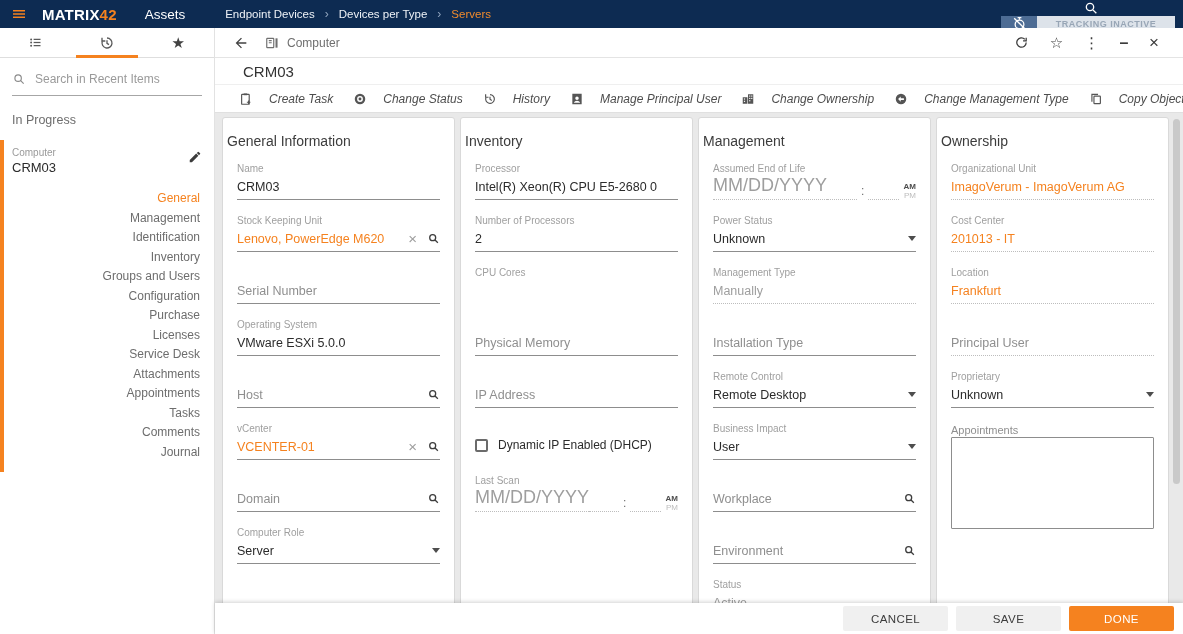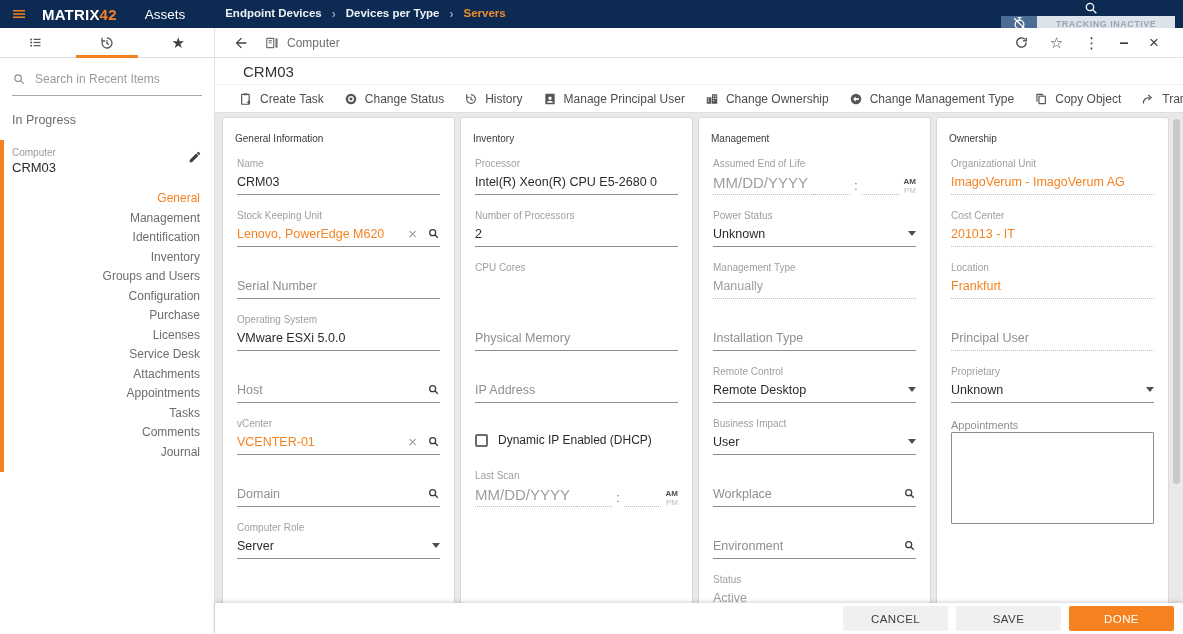--- a/index.html
+++ b/index.html
@@ -8,21 +8,21 @@
     width:1183px; height:634px; overflow:hidden;
     font-family:"Liberation Sans", sans-serif;
     background:#fff; color:#2b2b2b;
   }
   
   .topbar { height:28px; background:#0d2b52; display:flex; align-items:center; color:#fff; }
   .hamburger { margin-left:11px; display:flex; }
   .brand { margin-left:15px; font-size:15px; font-weight:700; letter-spacing:.2px; white-space:nowrap; }
   .brand .b2 { color:#f5821f;margin-top:37px; }
   .apptitle { margin-left:28px; font-size:13.5px; }
-  .crumbs { margin-left:40px; font-size:11.5px; display:flex; gap:10px; color:#eef2f7;font-weight:bold; }
+  .crumbs { margin-left:40px; font-size:11.5px; display:flex; align-items:center; gap:10px; color:#eef2f7; }
   .crumb-sep { color:#8fa3bd; font-size:12px; }
   .crumb.active { color:#f08b2d; }
   .topbar-right { margin-left:auto; display:flex; align-items:center; height:100%;flex-direction:column; }
   .tb-icon { width:36px; display:flex; justify-content:center; align-items:center; height:100%; }
   .tracking { display:flex; height:100%; margin:0 8px 0 2px; cursor:pointer; }
   .tracking-icon { width:36px; background:#4d6c94; display:flex; align-items:center; justify-content:center; }
   .tracking-label { width:138px; background:#dde3ea; color:#98a6b6; font-size:9px; letter-spacing:.5px; display:flex; align-items:center; justify-content:center; font-weight:700; }
   .avatar { width:38px; height:100%; background:#2a4c78; display:flex; align-items:center; justify-content:center; font-size:10px; margin-left:8px; }
 
   
@@ -51,44 +51,44 @@
   .ph-back { color:#424242; display:flex; cursor:pointer; }
   .ph-obj-icon { margin-left:16px; color:#6f6f6f; display:flex; }
   .ph-obj-label { margin-left:8px; font-size:12px; }
   .head-right { margin-left:auto; display:flex; align-items:center; }
   .hicon { width:35px; text-align:center; color:#3c3c3c; cursor:pointer; display:flex; justify-content:center; align-items:center; }
   .hicon.txt { font-size:15px; }
   .hicon.close { font-size:17px; width:30px; }
   .hicon.min { font-weight:700; width:30px; }
   .panel-title { height:27px; display:flex; align-items:center; padding:0 28px; font-size:15px; color:#333; border-bottom:1px solid #efefef; }
   .toolbar { height:28px; display:flex; align-items:center; padding:0 12px 0 14px; border-bottom:1px solid #e0e0e0; color:#4d4d4d; }
-  .tool { display:flex; align-items:center; gap:7px; font-size:12px; padding:0 10px; white-space:nowrap; cursor:pointer; color:#4d4d4d; }
+  .tool { display:flex; align-items:center; gap:16px; font-size:12px; padding:0 10px; white-space:nowrap; cursor:pointer; color:#4d4d4d;font-style:italic; }
   .tool svg { color:#555; }
 
   
   .content { flex:1; background:#e9e9e9; overflow:hidden; position:relative; padding:4px 12px 0 7px; }
   .cardrow { display:flex; gap:5px; height:100%; }
   .card { width:233px; min-width:233px; background:#fff; border:1px solid #d9d9d9; border-radius:3px; height:560px; overflow:hidden; }
-  .card-title { font-size:10px; color:#3c3c3c; padding:15px 12px 10px; }
+  .card-title { font-size:14px; color:#3c3c3c; padding:15px 4px 10px; }
   .scrollthumb { position:absolute; top:6px; right:3px; width:7px; height:365px; background:#c9c9c9; border-radius:4px; cursor:pointer; }
 
   .field { height:52px; padding:0 14px; }
   .flabel { font-size:10px; color:#9f9f9f; height:15px; padding-top:4px; }
   .fvalue { display:flex; align-items:center; height:26px; font-size:12.5px; color:#2b2b2b; border-bottom:1px solid #8d8d8d; }
   .fvalue.dotted { border-bottom:1px dotted #bdbdbd; }
   .grow { flex:1; white-space:nowrap; overflow:hidden; }
   .orange { color:#f5821f; }
   .gray { color:#9e9e9e; }
   .placeholder { color:#8f8f8f; }
   .clear-x { color:#9e9e9e; font-size:15px; margin-right:10px; cursor:pointer; line-height:1; }
   .fsearch { color:#3c3c3c; cursor:pointer; display:flex; }
   .caret { width:0; height:0; border-left:4.5px solid transparent; border-right:4.5px solid transparent; border-top:5px solid #4d4d4d; margin-left:6px; cursor:pointer; }
 
   .datevalue { display:flex; align-items:flex-end; height:26px; }
-  .dmain { flex:1.5; border-bottom:1px dotted #bdbdbd; color:#9e9e9e; font-size:15px; padding-bottom:3px; }
+  .dmain { flex:1.5; border-bottom:1px dotted #bdbdbd; color:#9e9e9e; font-size:18px; padding-bottom:3px; }
   .dseg { flex:.55; border-bottom:1px dotted #bdbdbd; height:12px; }
   .dcolon { color:#6f6f6f; padding:0 4px 2px; font-size:12px; }
   .dampm { display:flex; flex-direction:column; font-size:8px; line-height:9px; padding-left:5px; text-align:right; }
   .dampm .am { color:#4d4d4d; font-weight:700; }
   .dampm .pm { color:#bdbdbd; }
 
   .checkline { display:flex; align-items:center; gap:10px; padding-top:19px; font-size:12px; color:#2b2b2b; cursor:pointer; }
   .cbx { width:13px; height:13px; border:2px solid #6b6b6b; border-radius:2px; background:#fff; }
 
   .desc-label { font-size:11px; color:#8f8f8f; padding-top:5px; height:18px; }

